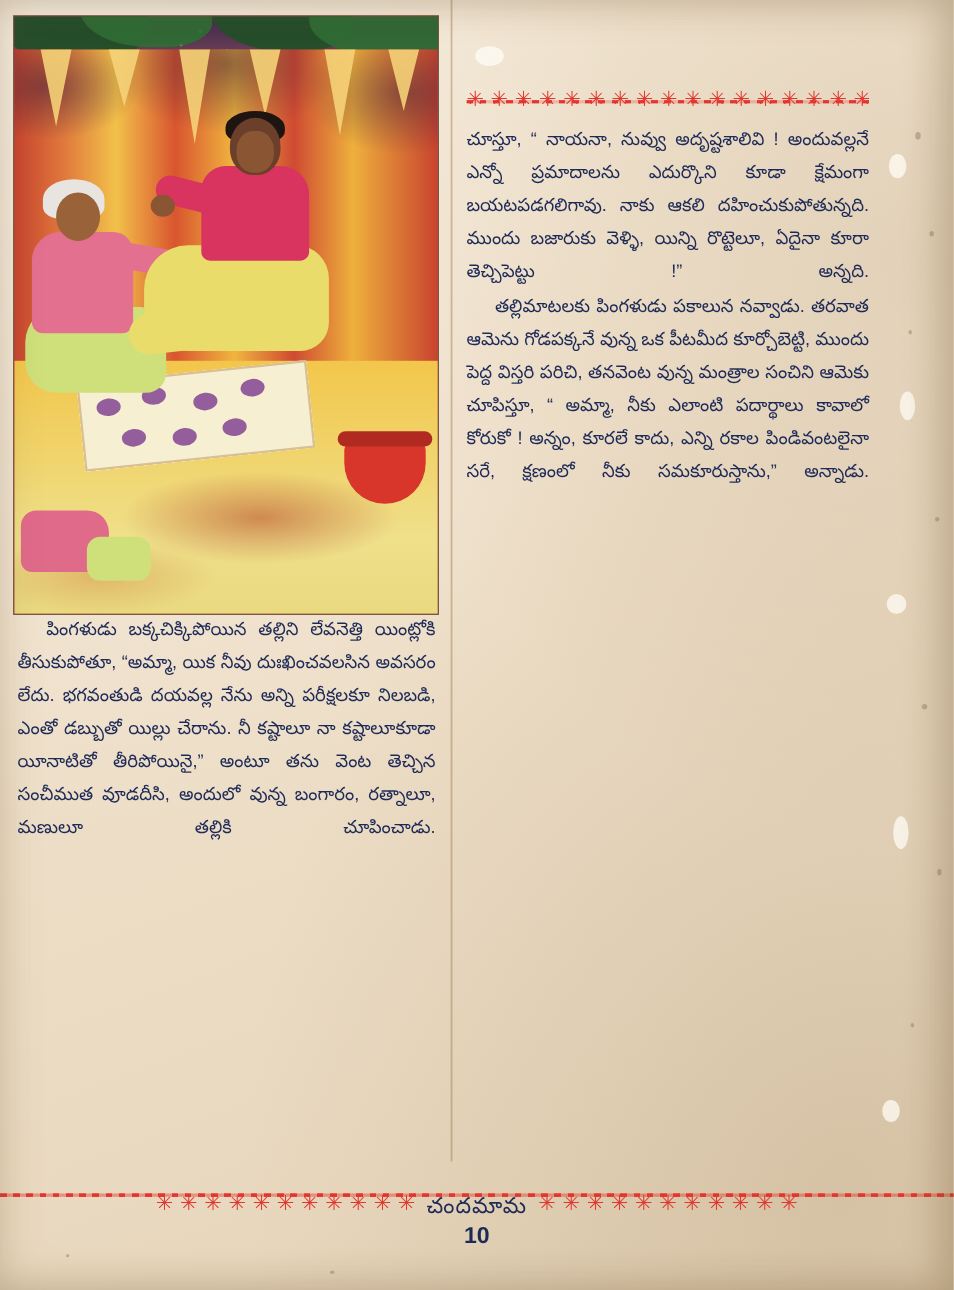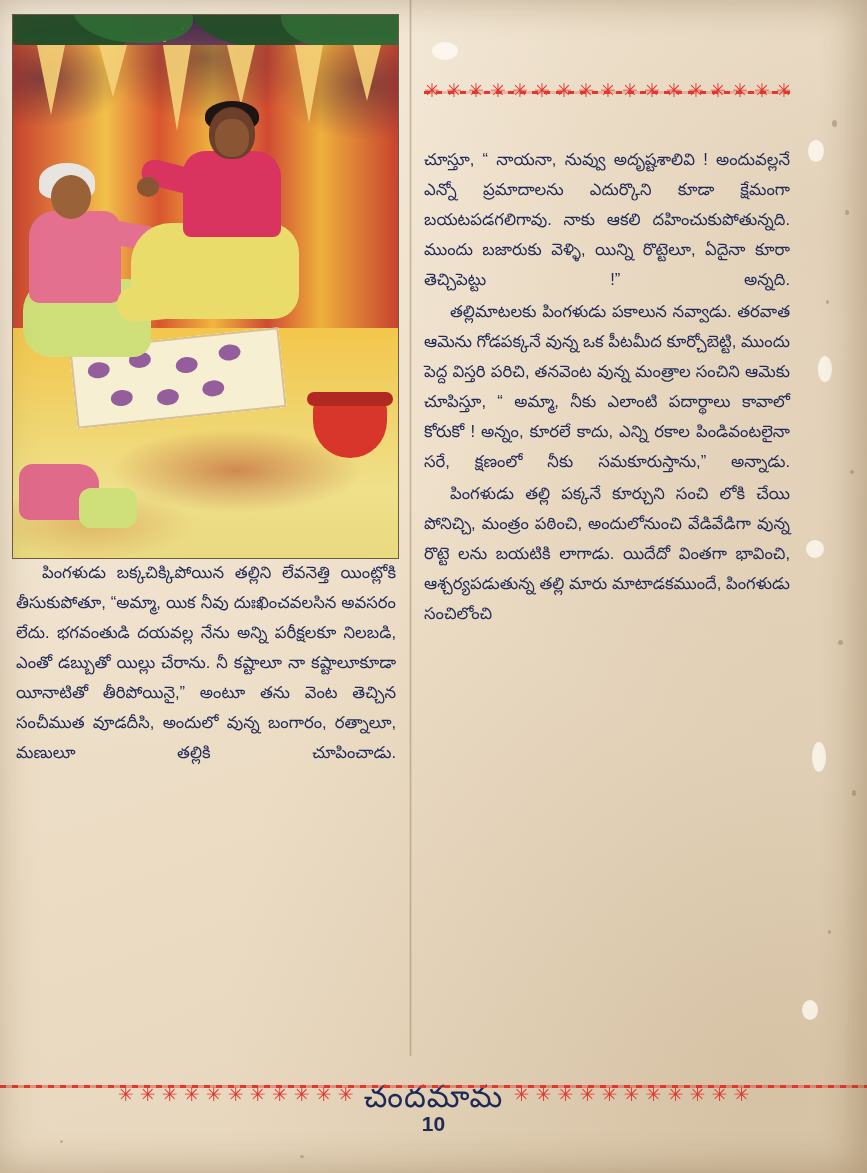--- a/index.html
+++ b/index.html
@@ -173,34 +173,34 @@
 
   
   .col {
     position:absolute;
     font-family:"Liberation Sans", sans-serif;
     color:#1d2a57;
     font-size:16.5px;
     line-height:30px;
   }
   .col-left { left:16px; top:557px; width:380px; }
-  .col-right { left:424px; top:112px; width:366px;margin-top:32px; }
+  .col-right { left:424px; top:112px; width:366px; }
 
   .para { margin:0 0 2px 0; text-align:justify; text-align-last:justify; }
   .para.first { text-indent:26px; }
   .para.last-free { text-align-last:auto; }
 
   
   .footer {
     position:absolute; left:0; top:1076px; width:867px; height:42px;
     display:flex; align-items:center; justify-content:center; gap:10px;
   }
   .orn-foot { width:236px; }
   .masthead {
-    color:#1d2a57; font-size:31px; line-height:30px; letter-spacing:1px;
+    color:#1d2a57; font-size:20px; line-height:30px; letter-spacing:1px;
     white-space:nowrap;
   }
   .pagenum {
     position:absolute; left:0; top:1112px; width:867px; text-align:center;
     color:#1d2a57; font-size:21px; font-weight:bold;
   }
 
   
   .edge {
     position:absolute; inset:0; pointer-events:none;
@@ -297,21 +297,20 @@
 
   <div class="gutter"></div>
 
   <div class="col col-left">
     <p class="para first">పింగళుడు బక్కచిక్కిపోయిన తల్లిని లేవనెత్తి యింట్లోకి తీసుకుపోతూ, “అమ్మా, యిక నీవు దుఃఖించవలసిన అవసరం లేదు. భగవంతుడి దయవల్ల నేను అన్ని పరీక్షలకూ నిలబడి, ఎంతో డబ్బుతో యిల్లు చేరాను. నీ కష్టాలూ నా కష్టాలూకూడా యీనాటితో తీరిపోయినై,” అంటూ తను వెంట తెచ్చిన సంచీముత వూడదీసి, అందులో వున్న బంగారం, రత్నాలూ, మణులూ తల్లికి చూపించాడు.</p>
   </div>
 
   <div class="col col-right">
     <p class="para">చూస్తూ, “ నాయనా, నువ్వు అదృష్టశాలివి ! అందువల్లనే ఎన్నో ప్రమాదాలను ఎదుర్కొని కూడా క్షేమంగా బయటపడగలిగావు. నాకు ఆకలి దహించుకుపోతున్నది. ముందు బజారుకు వెళ్ళి, యిన్ని రొట్టెలూ, ఏదైనా కూరా తెచ్చిపెట్టు !” అన్నది.</p>
     <p class="para first">తల్లిమాటలకు పింగళుడు పకాలున నవ్వాడు. తరవాత ఆమెను గోడపక్కనే వున్న ఒక పీటమీద కూర్చోబెట్టి, ముందు పెద్ద విస్తరి పరిచి, తనవెంట వున్న మంత్రాల సంచిని ఆమెకు చూపిస్తూ, “ అమ్మా, నీకు ఎలాంటి పదార్థాలు కావాలో కోరుకో ! అన్నం, కూరలే కాదు, ఎన్ని రకాల పిండివంటలైనా సరే, క్షణంలో నీకు సమకూరుస్తాను,” అన్నాడు.</p>
-    <p class="para first last-free">పింగళుడు తల్లి పక్కనే కూర్చుని సంచి లోకి చేయి పోనిచ్చి, మంత్రం పఠించి, అందులోనుంచి వేడివేడిగా వున్న రొట్టె లను బయటికి లాగాడు. యిదేదో వింతగా భావించి, ఆశ్చర్యపడుతున్న తల్లి మారు మాటాడకముందే, పింగళుడు సంచిలోంచి</p>
   </div>
 
   <div class="footer">
     <div class="ornament orn-foot">
       <div class="orn-line"></div>
       <span class="orn-unit"></span>
         <span class="orn-unit"></span>
         <span class="orn-unit"></span>
       <span class="orn-unit"></span>
         <span class="orn-unit"></span>

